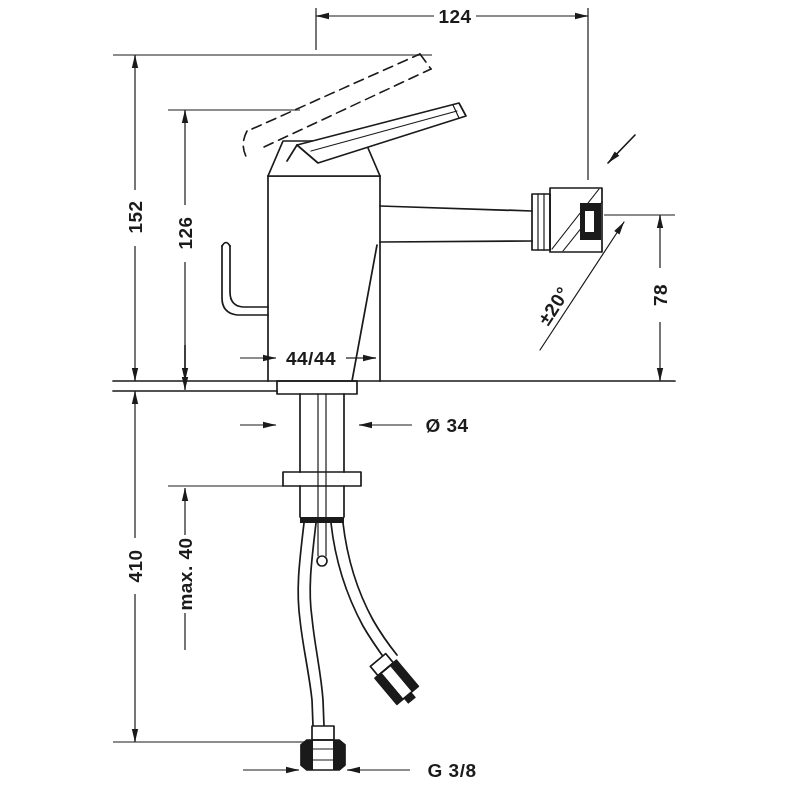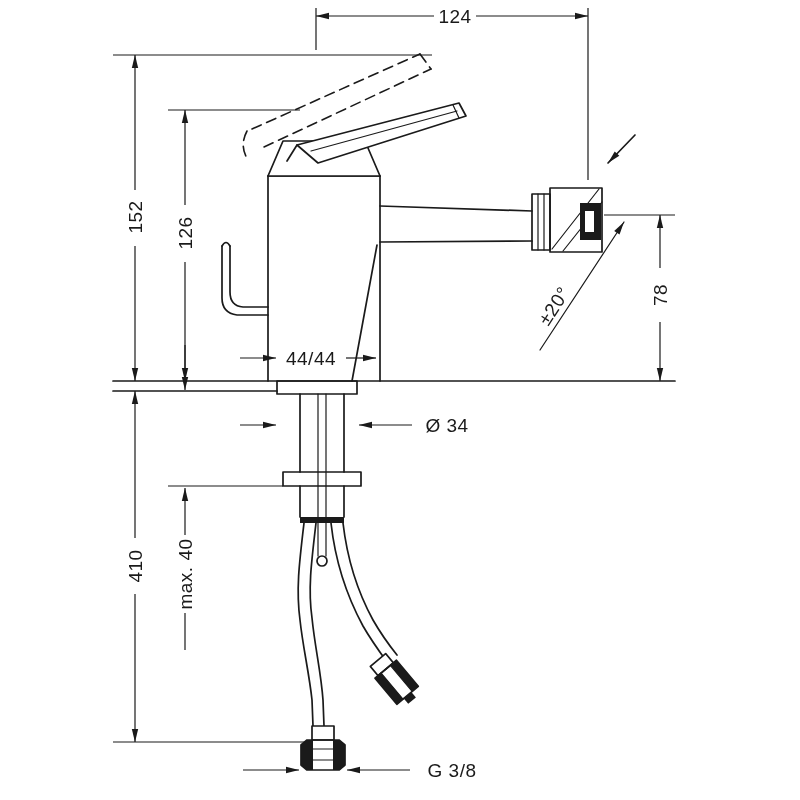--- a/index.html
+++ b/index.html
@@ -1,16 +1,16 @@
 <!DOCTYPE html>
 <html><head>
 <meta charset="utf-8">
 <style>
   html,body{margin:0;padding:0;background:#ffffff;}
-  .canvas{position:relative;width:800px;height:800px;background:#ffffff;overflow:hidden;}
+  .canvas{position:relative;width:800px;height:800px;background:#ffffff;overflow:hidden;font-weight:bold;}
   svg{display:block;}
   svg text{
     font-family:"Liberation Sans", sans-serif;
     font-size:19px;
     fill:#1a1a1a;
     letter-spacing:0.5px;
   }
   .art path,.art line,.art rect,.art circle{stroke:#1a1a1a;stroke-width:1.7;fill:none;stroke-linecap:round;stroke-linejoin:round;}
   .art .thin{stroke-width:1.2;}
   .art .fillwhite{fill:#ffffff;}

